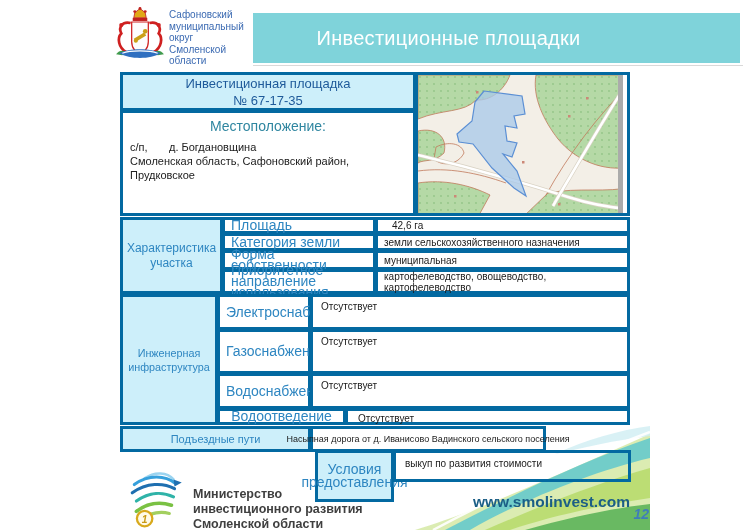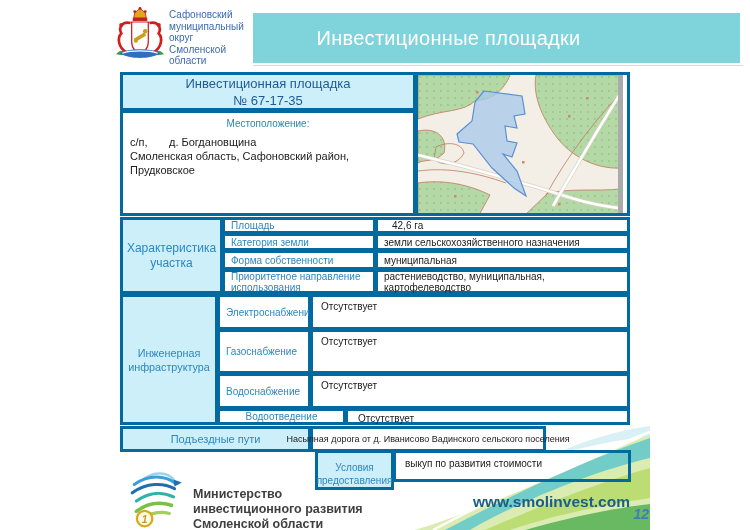--- a/index.html
+++ b/index.html
@@ -26,27 +26,27 @@
   .cyan{background:#cdeffa;}
   .lbl{color:#2e86c1;}
   .val{color:#1a1a1a;font-size:10px;}
   .center{display:flex;align-items:center;justify-content:center;text-align:center;}
 
   
   .cell-title{left:120px;top:72px;width:296px;height:39px;background:#cdeffa;
     color:#1e5a9a;font-size:13px;line-height:17px;text-align:center;
     display:flex;flex-direction:column;justify-content:center;}
   .cell-loc{left:120px;top:110px;width:296px;height:106px;padding-top:5px;}
-  .loc-head{text-align:center;color:#2f86a0;font-size:10px;margin-bottom:6px;}
+  .loc-head{text-align:center;color:#2f86a0;font-size:14px;margin-bottom:6px;}
   .loc-body{font-size:11px;color:#202020;line-height:14px;padding-left:7px;padding-right:4px;}
   .cell-map{left:415px;top:72px;width:215px;height:144px;padding:0;overflow:hidden;}
 
   
   .char-left{left:120px;top:217px;width:103px;height:77px;font-size:12px;line-height:15px;}
-  .c-lab{font-size:10px;padding-left:6px;display:flex;align-items:center;line-height:11px;}
+  .c-lab{font-size:14px;padding-left:6px;display:flex;align-items:center;line-height:11px;}
   .c-val{display:flex;align-items:center;}
   .r1l{left:222px;top:217px;width:154px;height:17px;}
   .r1v{left:375px;top:217px;width:255px;height:17px;padding-left:14px;}
   .r2l{left:222px;top:233px;width:154px;height:18px;}
   .r2v{left:375px;top:233px;width:255px;height:18px;padding-left:6px;}
   .r3l{left:222px;top:250px;width:154px;height:20px;}
   .r3v{left:375px;top:250px;width:255px;height:20px;padding-left:6px;}
   .r4l{left:222px;top:269px;width:154px;height:25px;}
   .r4v{left:375px;top:269px;width:255px;height:25px;padding-left:6px;}
 
@@ -60,21 +60,21 @@
   .i3v{left:310px;top:373px;width:320px;height:36px;}
   .i4l{left:217px;top:408px;width:129px;height:17px;justify-content:center;padding-left:0;}
   .i4v{left:345px;top:408px;width:285px;height:17px;padding-top:2px;padding-left:10px;}
   .i-val{padding:4px 0 0 8px;}
 
   
   .acc-l{left:120px;top:426px;width:191px;height:26px;font-size:11px;}
   .acc-v{left:310px;top:426px;width:236px;height:26px;font-size:9px;white-space:nowrap;}
 
   
-  .term-l{left:315px;top:450px;width:79px;height:40px;font-size:10px;line-height:13px;z-index:3;align-items:flex-end;}
+  .term-l{left:315px;top:450px;width:79px;height:52px;font-size:14px;line-height:13px;z-index:3;}
   .term-v{left:393px;top:450px;width:238px;height:32px;background:transparent;
     padding:5px 0 0 9px;z-index:3;}
 
   
   .swoosh{left:415px;top:424px;width:235px;height:106px;z-index:1;}
   .bird{left:124px;top:470px;width:66px;height:60px;z-index:2;}
   .ministry{left:193px;top:487px;font-size:12.5px;font-weight:bold;color:#3f3f3f;line-height:15px;z-index:2;}
   .website{right:120px;top:493px;font-size:15.5px;font-weight:bold;color:#1b5e86;z-index:3;}
   .pagenum{right:101px;top:506px;font-size:14px;font-weight:bold;font-style:italic;color:#3f7cba;z-index:3;}
 </style>
@@ -182,21 +182,21 @@
 <div class="abs cell c-lab lbl r3l">
     <span>Форма собственности</span>
   </div>
 <div class="abs cell val c-val r3v">
     <span>муниципальная</span>
   </div>
 <div class="abs cell c-lab lbl r4l">
     <span>Приоритетное направление использования</span>
   </div>
 <div class="abs cell val c-val r4v">
-    <span>растениеводство, муниципальная, картофелеводство</span>
+    <span>картофелеводство, овощеводство, картофелеводство</span>
   </div>
 
 <div class="abs cell cyan center infra-left lbl">
   <span>Инженерная инфраструктура</span>
 </div>
 <div class="abs cell c-lab lbl i1l">
     <span>Электроснабжение</span>
   </div>
 <div class="abs cell val i-val i1v"><span>Отсутствует</span></div>
 <div class="abs cell c-lab lbl i2l">

